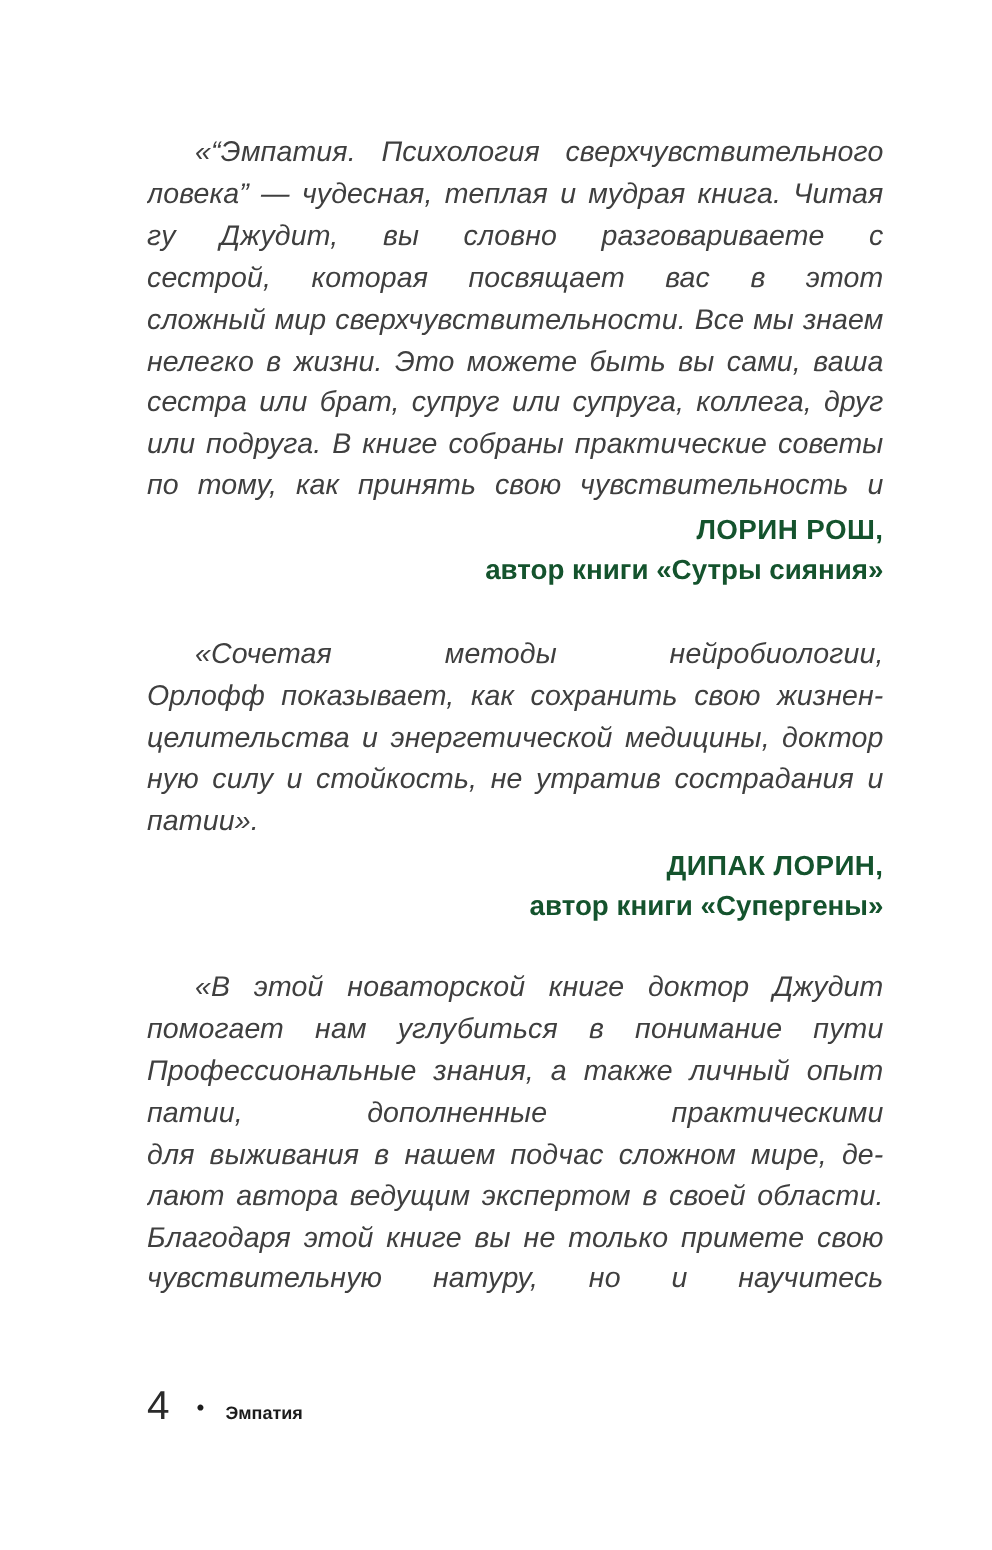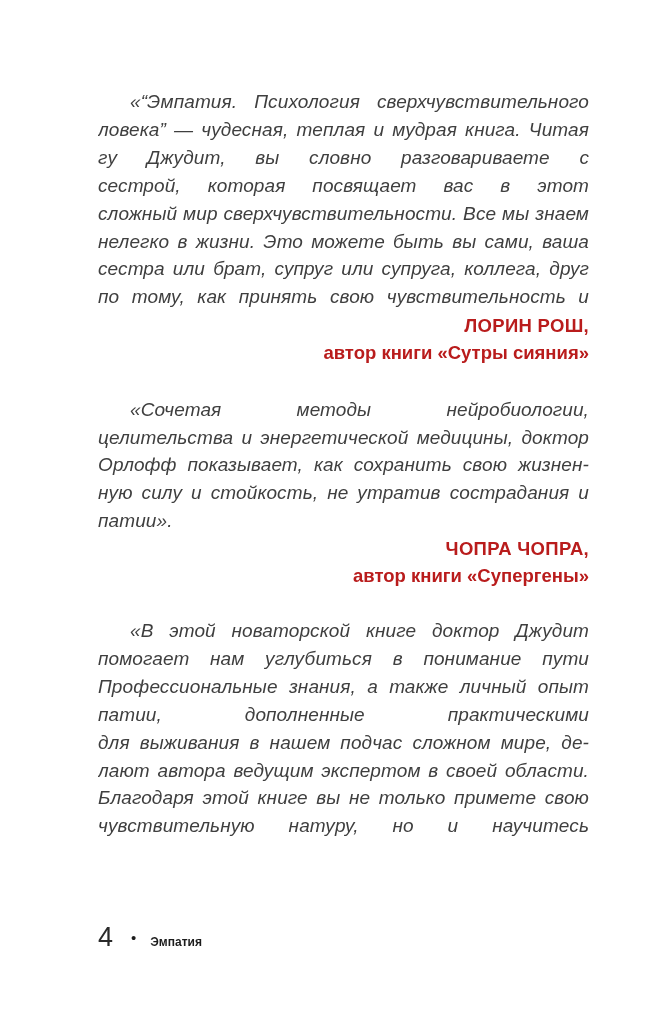--- a/index.html
+++ b/index.html
@@ -36,21 +36,21 @@
   }
   .quote .line.last {
     text-align: left;
     text-align-last: auto;
   }
   .attribution {
     font-style: normal;
     font-weight: bold;
     font-size: 18.5px;
     line-height: 27px;
-    color: #b91c1c;
+    color: #14532d;
     text-align: right;
     margin-top: 1px;
   }
   .attribution .attr-name {
     letter-spacing: 0.3px;
   }
   .quote-block + .quote-block {
     margin-top: 30px;
   }
   .quote-block.q3 {
@@ -87,38 +87,39 @@
 
   <div class="quote-block q1">
     <div class="quote">
         <div class="line">«“Эмпатия. Психология сверхчувствительного че-</div>
         <div class="line">ловека” — чудесная, теплая и мудрая книга. Читая кни-</div>
         <div class="line">гу Джудит, вы словно разговариваете с понимающей</div>
         <div class="line">сестрой, которая посвящает вас в этот потрясающий</div>
         <div class="line">сложный мир сверхчувствительности. Все мы знаем</div>
         <div class="line">нелегко в жизни. Это можете быть вы сами, ваша</div>
         <div class="line">сестра или брат, супруг или супруга, коллега, друг</div>
+        <div class="line">или подруга. В книге собраны практические советы</div>
         <div class="line">по тому, как принять свою чувствительность и прев-</div>
       </div>
     <div class="attribution">
       <div class="attr-name">ЛОРИН РОШ,</div>
       <div class="attr-title">автор книги «Сутры сияния»</div>
     </div>
   </div>
 
   <div class="quote-block q2">
     <div class="quote">
         <div class="line">«Сочетая методы нейробиологии, интуитивного</div>
+        <div class="line">Орлофф показывает, как сохранить свою жизнен-</div>
         <div class="line">целительства и энергетической медицины, доктор</div>
-        <div class="line">Орлофф показывает, как сохранить свою жизнен-</div>
         <div class="line">ную силу и стойкость, не утратив сострадания и эм-</div>
         <div class="line last">патии».</div>
       </div>
     <div class="attribution">
-      <div class="attr-name">ЧОПРА ЧОПРА,</div>
+      <div class="attr-name">ДИПАК ЛОРИН,</div>
       <div class="attr-title">автор книги «Супергены»</div>
     </div>
   </div>
 
   <div class="quote-block q3">
     <div class="quote">
         <div class="line">«В этой новаторской книге доктор Джудит Орлофф</div>
         <div class="line">помогает нам углубиться в понимание пути эмпата.</div>
         <div class="line">Профессиональные знания, а также личный опыт эм-</div>
         <div class="line">патии, дополненные практическими инструментами</div>

